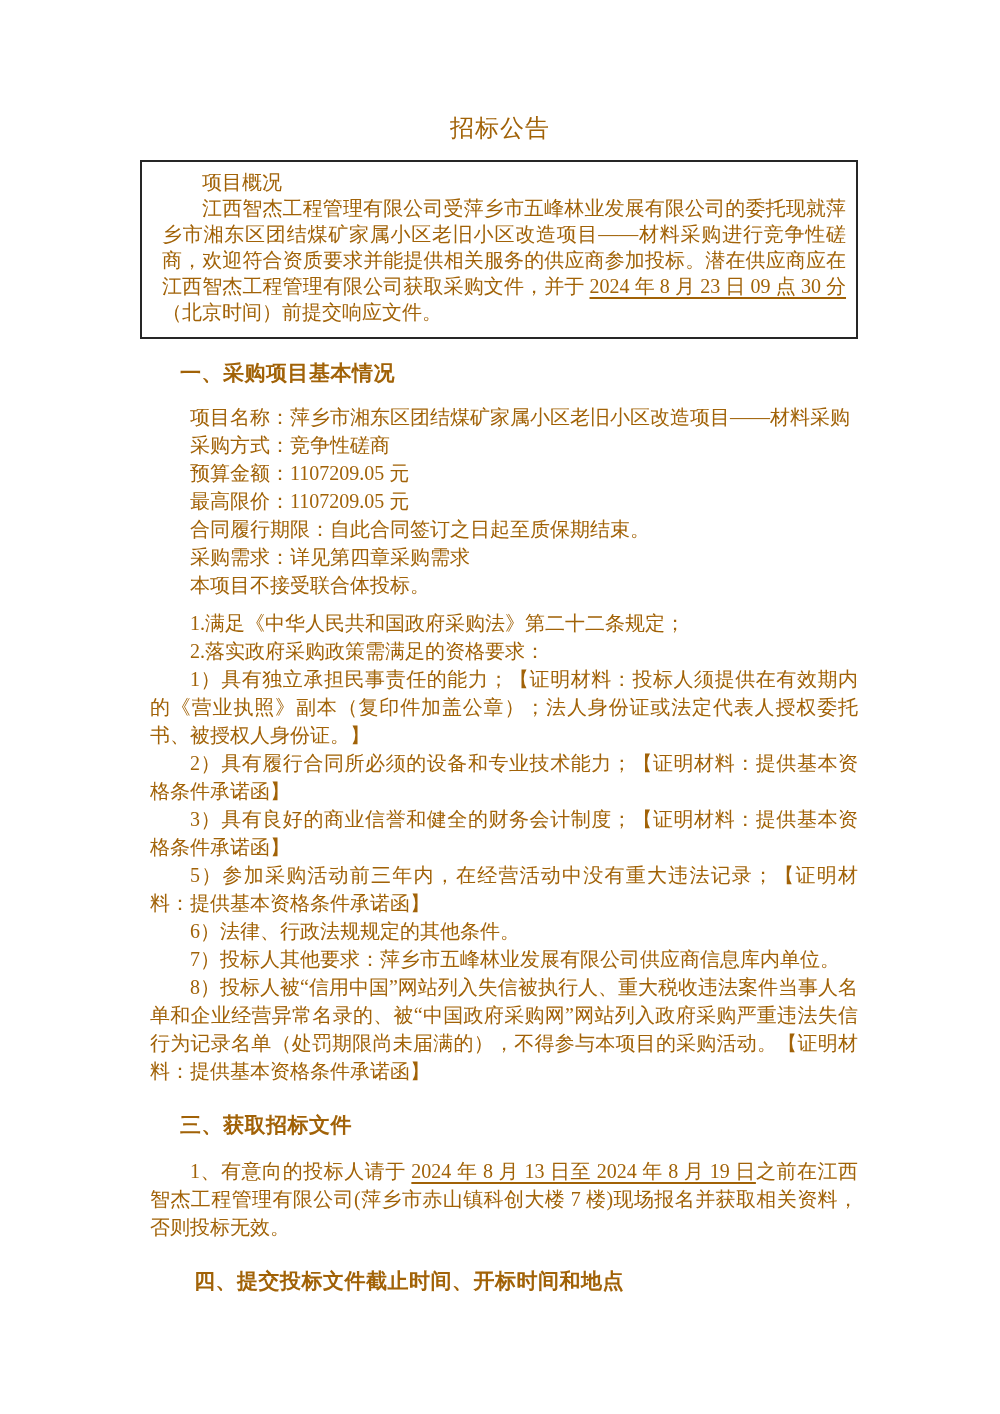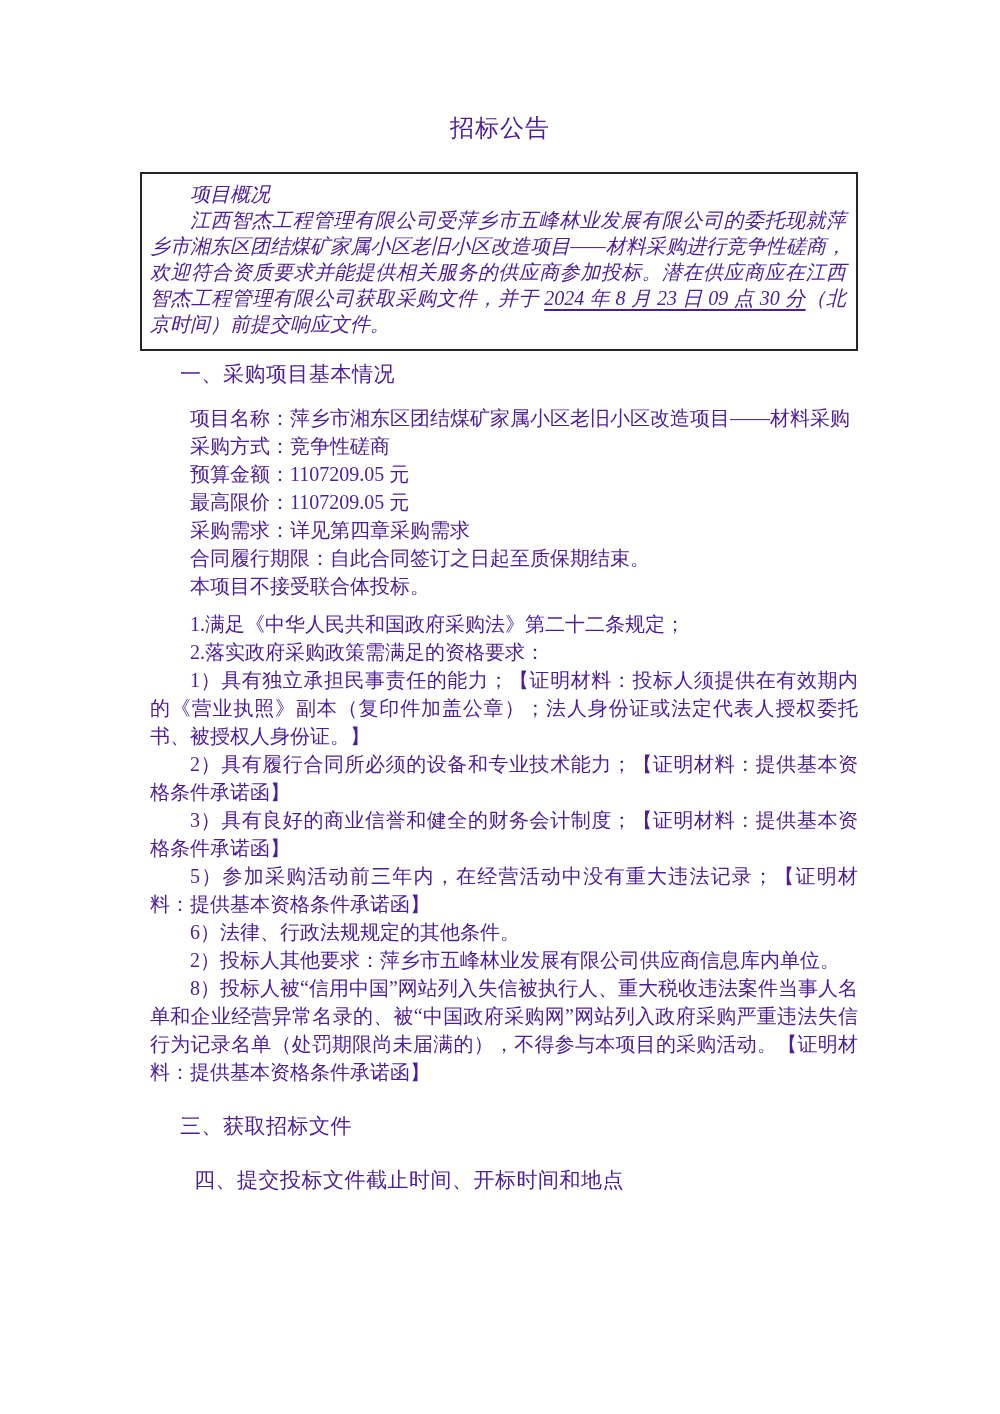--- a/index.html
+++ b/index.html
@@ -6,62 +6,61 @@
     margin: 0;
     padding: 0;
     background: #ffffff;
   }
   .page {
     position: relative;
     width: 1000px;
     height: 1412px;
     margin: 0 auto;
     background: #ffffff;
-    color: #4c1d95;
+    color: #a16207;
     font-family: "Liberation Serif", "DejaVu Serif", serif;
     overflow: hidden;
   }
   .doc-title {
     margin: 0;
     padding-top: 112px;
     text-align: center;
     font-size: 24px;
     font-weight: 400;
     letter-spacing: 1px;
   }
   .overview-box {
     box-sizing: border-box;
-    margin: 28px 142px 0 140px;
+    margin: 16px 142px 0 140px;
     border: 2px solid #262626;
-    padding: 7px 10px 12px 8px;
+    padding: 7px 10px 12px 20px;
     font-size: 20px;
     line-height: 26px;
-    font-style: italic;
   }
   .box-heading {
     margin: 0;
     text-indent: 40px;
   }
   .box-body {
     margin: 0;
     text-indent: 40px;
     text-align: justify;
   }
   .u {
     text-decoration: underline;
     text-underline-offset: 4px;
   }
   .content {
     margin: 0 142px 0 150px;
     font-size: 20px;
   }
   .sec-heading {
-    margin: 9px 0 16px 30px;
+    margin: 20px 0 16px 30px;
     font-size: 21px;
-    font-weight: 400;
+    font-weight: 700;
     letter-spacing: 0.5px;
   }
   .sec-heading.last {
     margin-left: 44px;
     margin-top: 26px;
   }
   .info-line {
     margin: 0 0 0 40px;
     line-height: 28px;
   }
@@ -87,35 +86,36 @@
   </div>
 
   <div class="content">
 
     <h2 class="sec-heading">一、采购项目基本情况</h2>
     <div>
       <p class="info-line">项目名称：萍乡市湘东区团结煤矿家属小区老旧小区改造项目——材料采购</p>
       <p class="info-line">采购方式：竞争性磋商</p>
       <p class="info-line">预算金额：1107209.05 元</p>
       <p class="info-line">最高限价：1107209.05 元</p>
+      <p class="info-line">合同履行期限：自此合同签订之日起至质保期结束。</p>
       <p class="info-line">采购需求：详见第四章采购需求</p>
-      <p class="info-line">合同履行期限：自此合同签订之日起至质保期结束。</p>
       <p class="info-line">本项目不接受联合体投标。</p>
     </div>
 
     <div class="s2-block">
       <p class="para">1.满足《中华人民共和国政府采购法》第二十二条规定；</p>
       <p class="para">2.落实政府采购政策需满足的资格要求：</p>
       <p class="para">1）具有独立承担民事责任的能力；【证明材料：投标人须提供在有效期内的《营业执照》副本（复印件加盖公章）；法人身份证或法定代表人授权委托书、被授权人身份证。】</p>
       <p class="para">2）具有履行合同所必须的设备和专业技术能力；【证明材料：提供基本资格条件承诺函】</p>
       <p class="para">3）具有良好的商业信誉和健全的财务会计制度；【证明材料：提供基本资格条件承诺函】</p>
       <p class="para">5）参加采购活动前三年内，在经营活动中没有重大违法记录；【证明材料：提供基本资格条件承诺函】</p>
       <p class="para">6）法律、行政法规规定的其他条件。</p>
-      <p class="para">2）投标人其他要求：萍乡市五峰林业发展有限公司供应商信息库内单位。</p>
+      <p class="para">7）投标人其他要求：萍乡市五峰林业发展有限公司供应商信息库内单位。</p>
       <p class="para">8）投标人被“信用中国”网站列入失信被执行人、重大税收违法案件当事人名单和企业经营异常名录的、被“中国政府采购网”网站列入政府采购严重违法失信行为记录名单（处罚期限尚未届满的），不得参与本项目的采购活动。【证明材料：提供基本资格条件承诺函】</p>
     </div>
 
     <h2 class="sec-heading" style="margin-top:26px; margin-bottom:18px;">三、获取招标文件</h2>
+    <p class="para s3-para"><span>1、有意向的投标人请于 </span><span class="u">2024 年 8 月 13 日至 2024 年 8 月 19 日</span><span>之前在江西智杰工程管理有限公司(萍乡市赤山镇科创大楼 7 楼)现场报名并获取相关资料，否则投标无效。</span></p>
 
     <h2 class="sec-heading last">四、提交投标文件截止时间、开标时间和地点</h2>
 
   </div>
 </div>
 
 </body></html>

